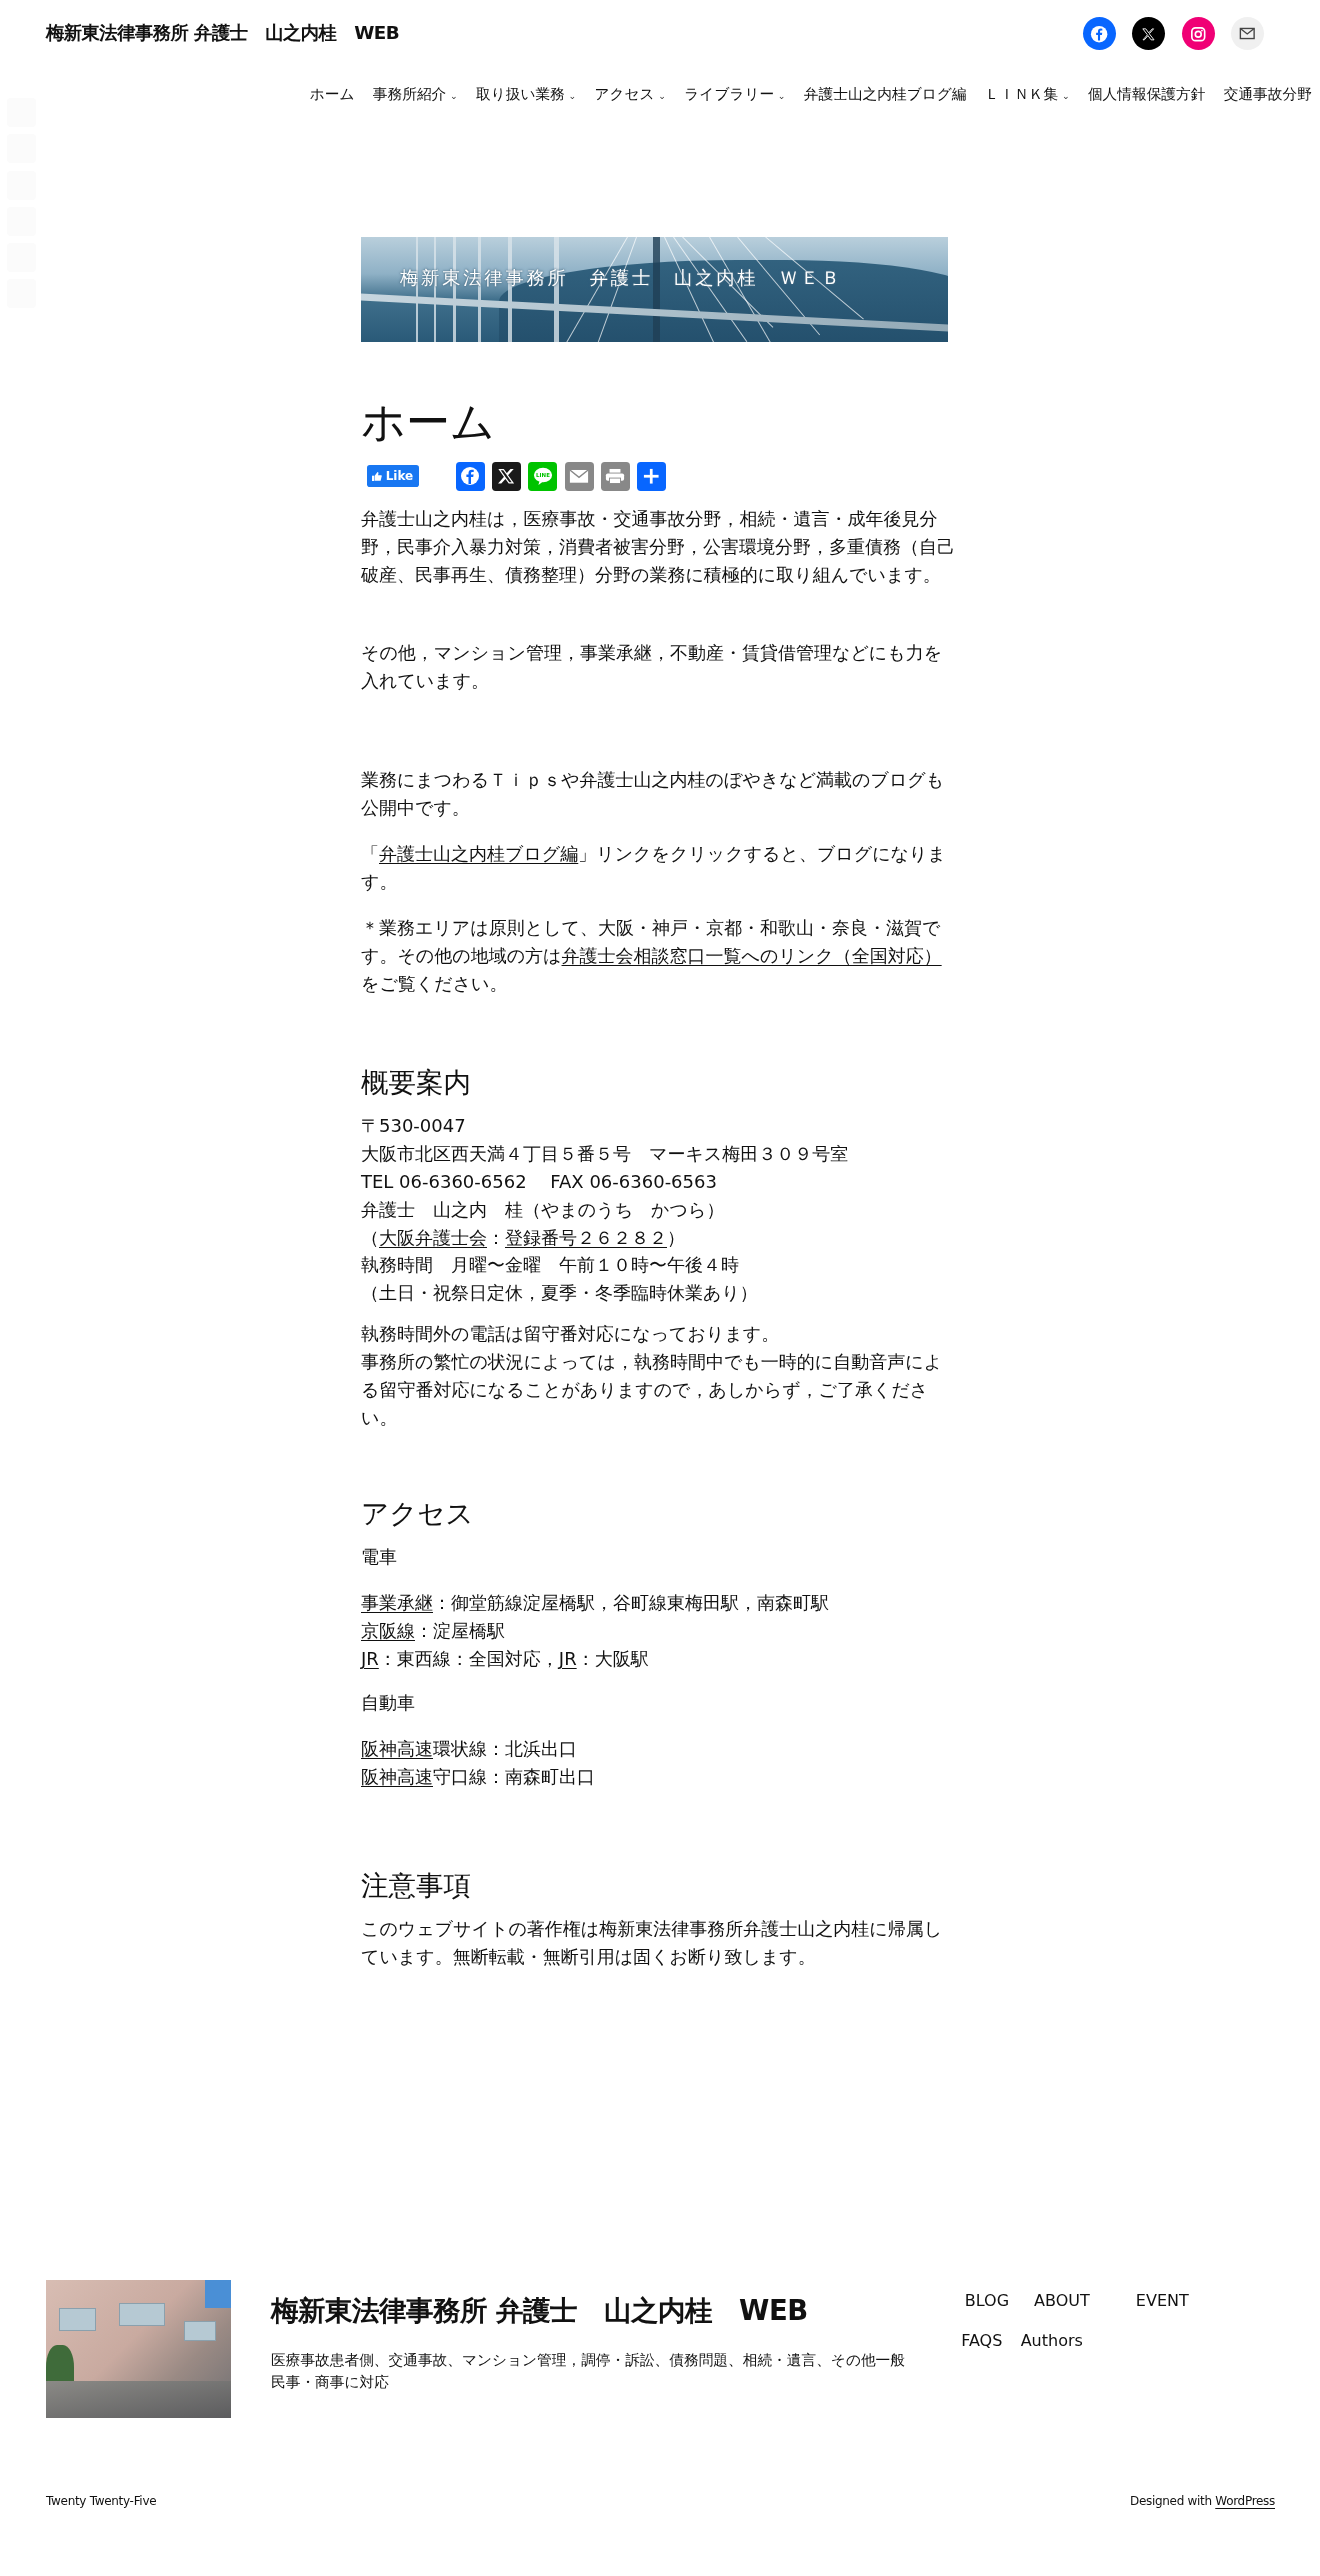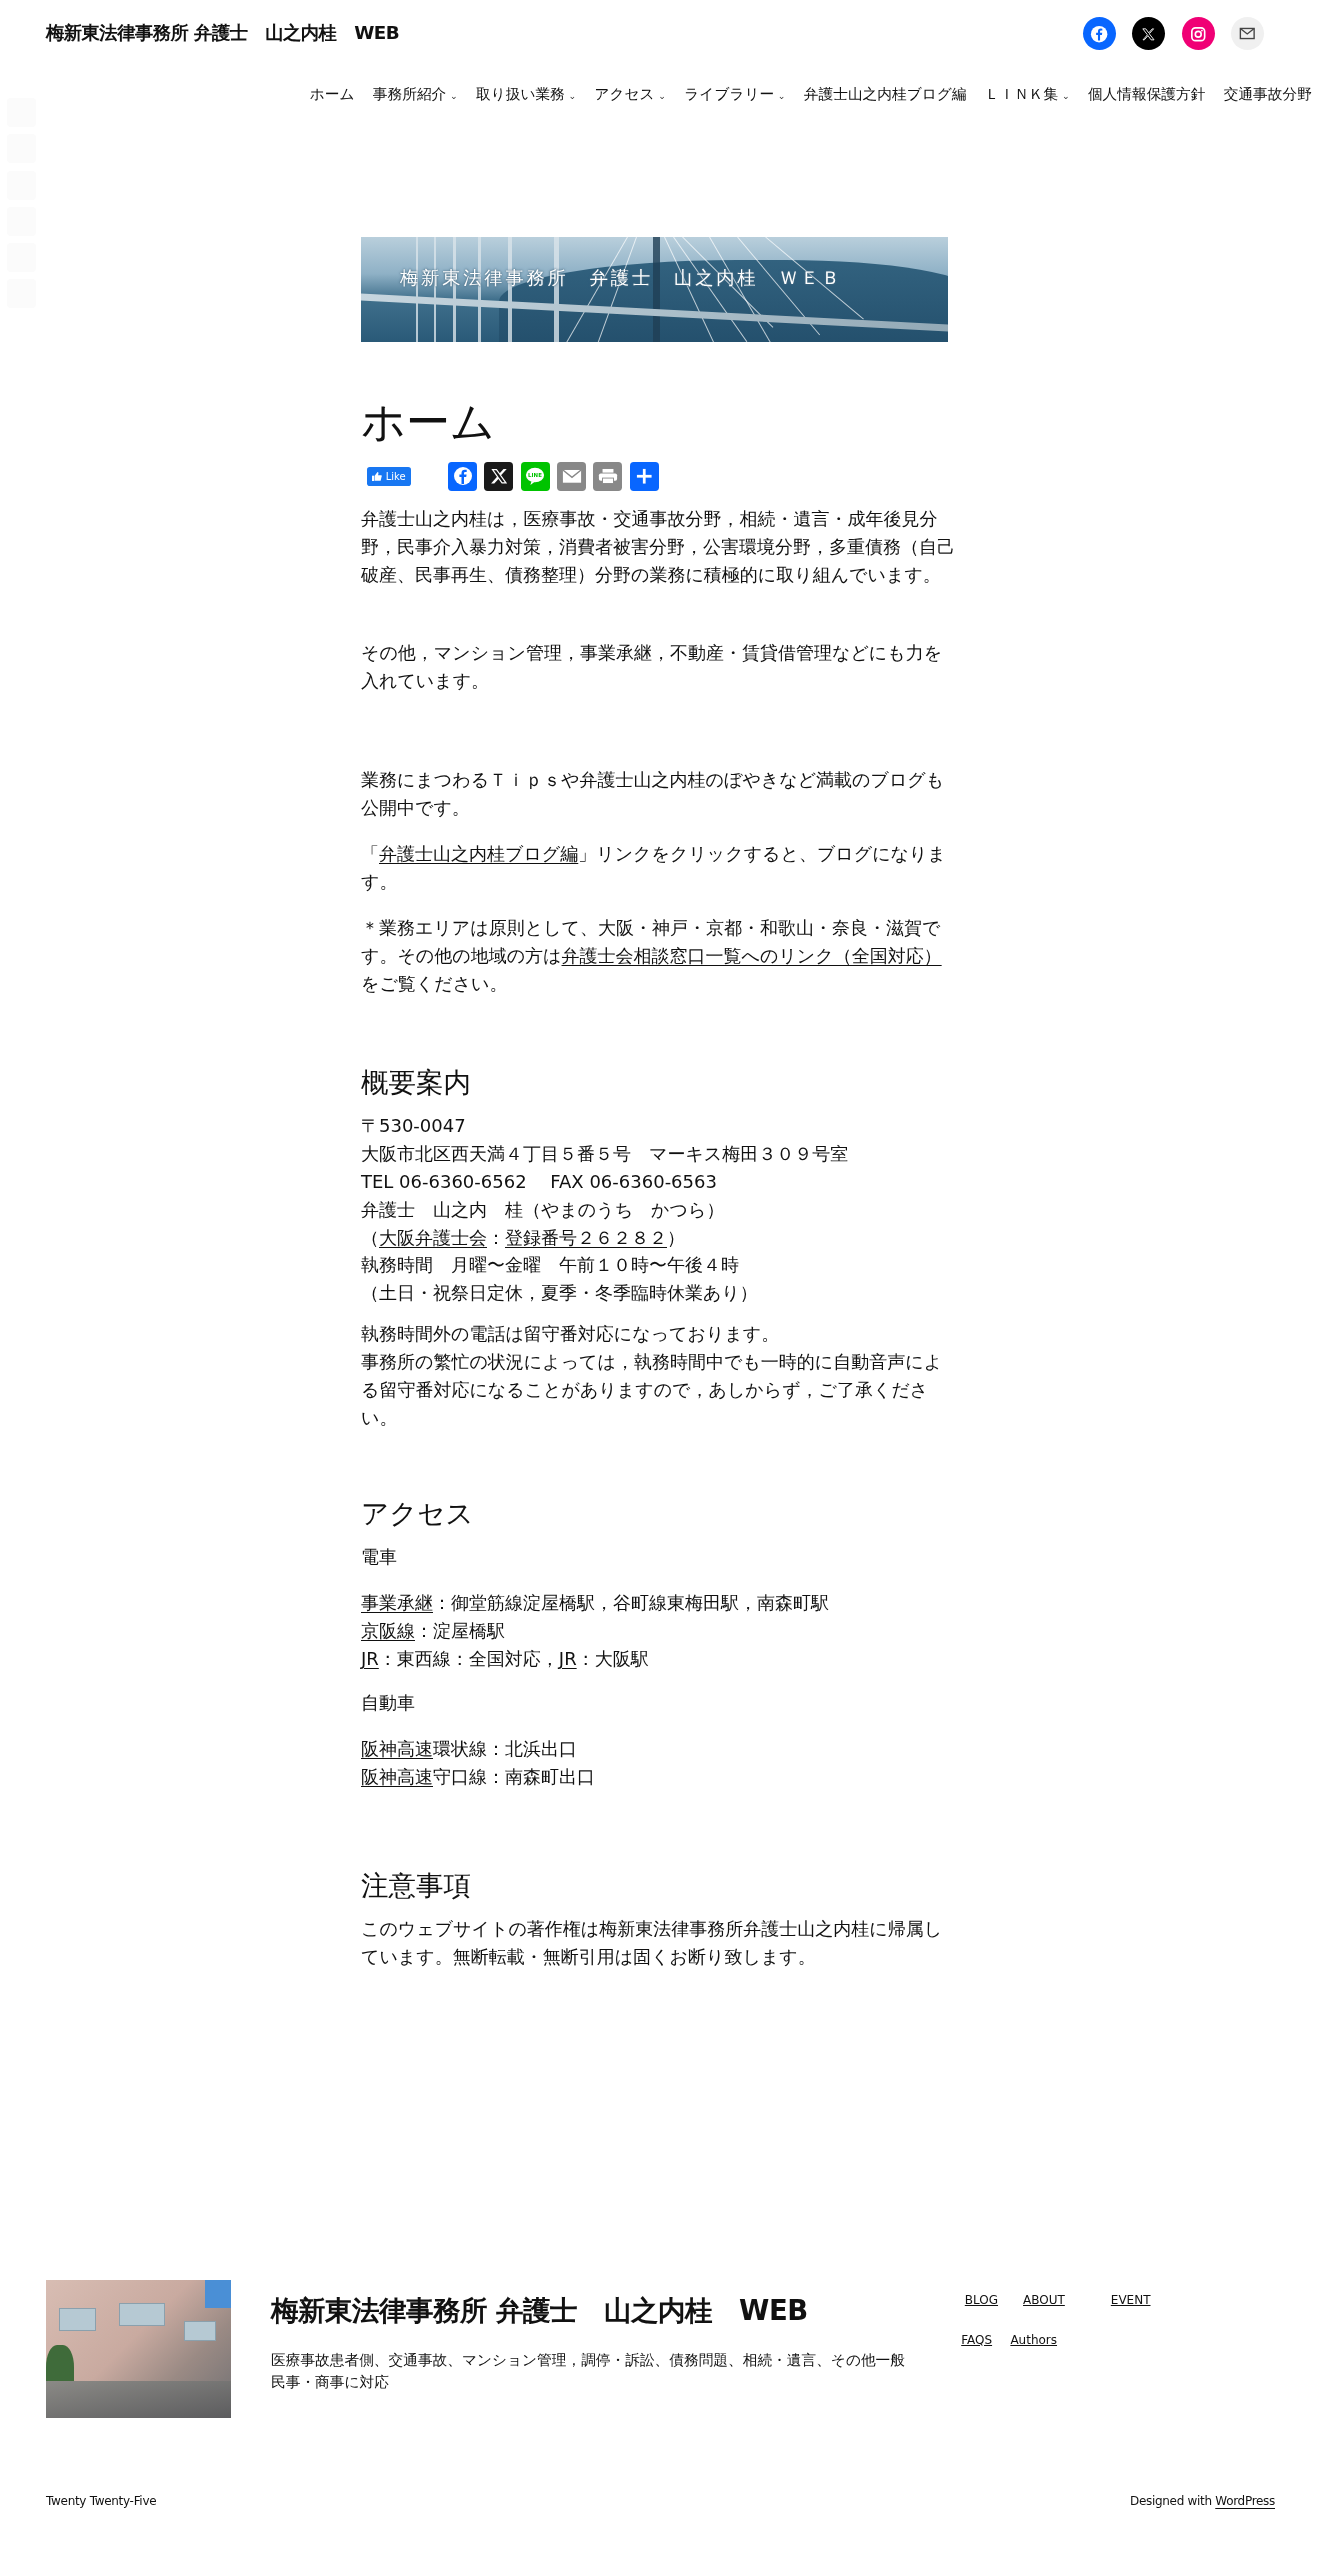--- a/index.html
+++ b/index.html
@@ -30,42 +30,42 @@
   .banner .hill { position: absolute; left: 138px; top: 23px; width: 477px; height: 83px; border-radius: 50% 40% 0 0; background: linear-gradient(180deg, #32627f, #24506d); }
   .banner .deck { position: absolute; left: 0; top: 72px; width: 587px; height: 7.3px; background: linear-gradient(90deg, #c7d6df, #93a9b6); transform: skewY(3deg); }
   .banner .pylon { position: absolute; top: 0; width: 3.7px; height: 105px; background: #d9e4ea; opacity: .8; }
   .banner .cable { position: absolute; top: 0; width: 0.9px; height: 128px; background: rgba(255,255,255,0.7); transform-origin: top; }
   .banner .btitle { position: absolute; left: 39px; top: 27.5px; color: #ffffff; font-size: 18.3px; letter-spacing: 2.8px; white-space: pre; text-shadow: 0 0 2.8px #4a6d84, 0 0 1.8px #4a6d84; }
 
   
   .content { position: absolute; left: 361px; top: 396px; width: 596px; font-size: 18px; line-height: 1.55; }
   .page-title { font-size: 44px; font-weight: normal; line-height: 1.2; margin-bottom: 13px; }
   .share-row { display: flex; align-items: center; margin-bottom: 14.7px; }
-  .fb-like { background: #1877f2; color: #fff; font-size: 10px; font-weight: normal; padding: 1.8px 5.5px; border-radius: 2.8px; display: flex; align-items: center; gap: 3.7px; margin-left: 5.5px; }
+  .fb-like { background: #1877f2; color: #fff; font-size: 12px; font-weight: bold; padding: 1.8px 5.5px; border-radius: 2.8px; display: flex; align-items: center; gap: 3.7px; margin-left: 5.5px; }
   .share-icons { display: flex; gap: 7.3px; margin-left: 37px; }
   .share-icons .si { width: 29px; height: 29px; border-radius: 3.7px; display: flex; align-items: center; justify-content: center; }
   .si-fb { background: #0866ff; } .si-x { background: #1a1a1a; } .si-line { background: #00c300; }
   .si-mail { background: #888; } .si-print { background: #888; } .si-plus { background: #0866ff; }
 
   .content p { margin-bottom: 27.5px; }
   .content p.tight { margin-bottom: 18.3px; }
   .gap-lg { height: 40px; }
   .section-title { font-size: 27.5px; font-weight: normal; line-height: 1.3; margin-bottom: 11px; }
   .lines div { line-height: 1.55; }
 
   
   .footer-img { position: absolute; left: 46px; top: 2280px; width: 185px; height: 138px; overflow: hidden;
     background: linear-gradient(135deg, #d8bdb3 0%, #c9aaa0 45%, #9a8a84 70%, #6f6f72 100%); }
   .footer-img .sky { position: absolute; right: 0; top: 0; width: 26px; height: 27.5px; background: #4a8fd6; }
   .footer-img .win { position: absolute; background: #b6c9d3; border: 0.9px solid #8aa0ad; }
   .footer-img .street { position: absolute; left: 0; bottom: 0; width: 185px; height: 37px; background: linear-gradient(170deg, #8b8a86, #5c5c5e); }
   .footer-img .tree { position: absolute; left: 0; bottom: 18.3px; width: 27.5px; height: 55px; background: #3f6b3a; border-radius: 40% 40% 0 0; }
   .footer-title { position: absolute; left: 271px; top: 2293px; font-size: 27.5px; font-weight: bold; letter-spacing: -0.5px; white-space: pre; }
   .footer-desc { position: absolute; left: 271px; top: 2349px; width: 642px; font-size: 14.7px; line-height: 1.5; }
-  .footer-links { position: absolute; left: 963px; top: 2280px; font-size: 12px; text-decoration: underline; }
+  .footer-links { position: absolute; left: 963px; top: 2280px; font-size: 16px; }
   .footer-links .row { display: flex; height: 40px; align-items: center; }
   .footer-links .lk { display: inline-block; }
   .bottom-left { position: absolute; left: 46px; top: 2494px; font-size: 12px; letter-spacing: -0.3px; }
   .bottom-right { position: absolute; right: 46px; top: 2494px; font-size: 12px; letter-spacing: -0.3px; }
 </style>
 </head>
 <body>
 
 <div class="float-share">
   <div class="fs"></div>

